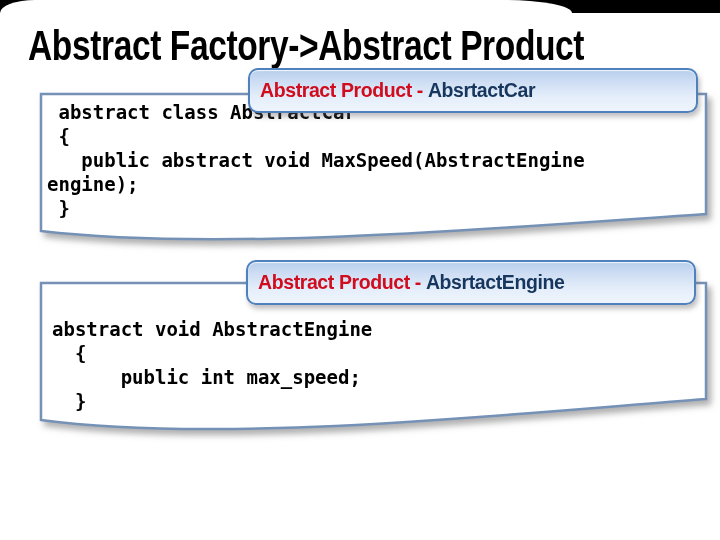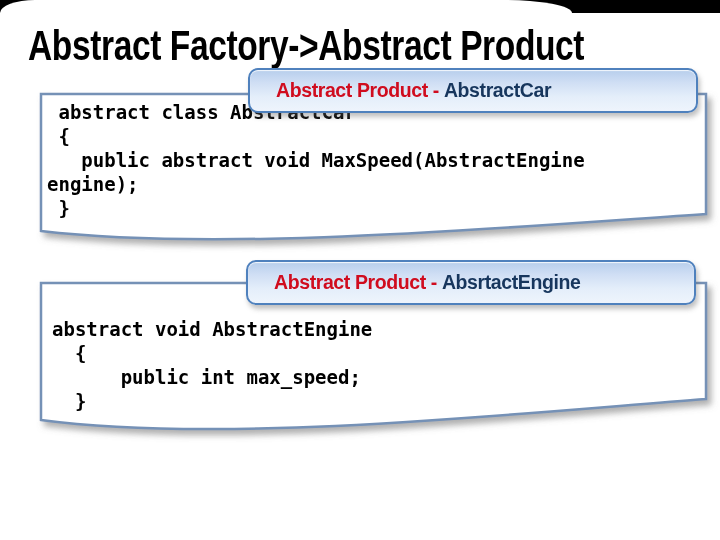--- a/index.html
+++ b/index.html
@@ -70,21 +70,21 @@
     position: absolute;
     width: 450px;
     height: 45px;
     box-sizing: border-box;
     border: 2px solid #4f81bd;
     border-radius: 10px;
     background: linear-gradient(180deg, #b7ceec 0%, #cfdef4 30%, #e4eefa 65%, #eef4fc 100%);
     box-shadow: 2px 4px 5px rgba(100,100,100,0.40), inset 0 1px 1px rgba(255,255,255,0.85);
     display: flex;
     align-items: center;
-    padding-left: 26px;
+    padding-left: 10px;
     font-size: 19.5px;
     font-weight: bold;
     letter-spacing: -0.4px;
     white-space: pre;
   }
   #callout-car    { left: 248px; top: 68px; }
   #callout-engine { left: 246px; top: 260px; }
 
   .callout .prefix { color: #d00c1e; }
   .callout .target { color: #17365d; }
@@ -114,18 +114,18 @@
  {
    public abstract void MaxSpeed(AbstractEngine
 engine);
  }</pre>
 
     <pre id="code-engine" class="code">abstract void AbstractEngine
   {
       public int max_speed;
   }</pre>
 
-    <div id="callout-car" class="callout"><span class="prefix">Abstract Product - </span><span class="target">AbstractCar</span></div>
+    <div id="callout-car" class="callout"><span class="prefix">Abstract Product - </span><span class="target">AbsrtactCar</span></div>
 
     <div id="callout-engine" class="callout"><span class="prefix">Abstract Product - </span><span class="target">AbsrtactEngine</span></div>
 
   </div>
 </div>
 
 </body></html>

